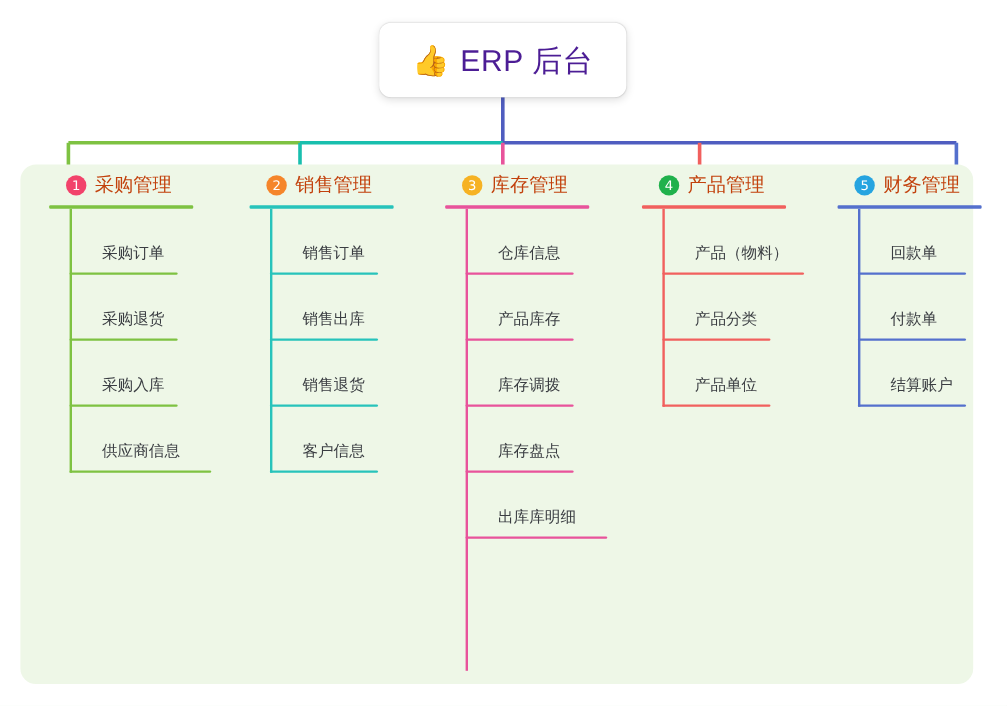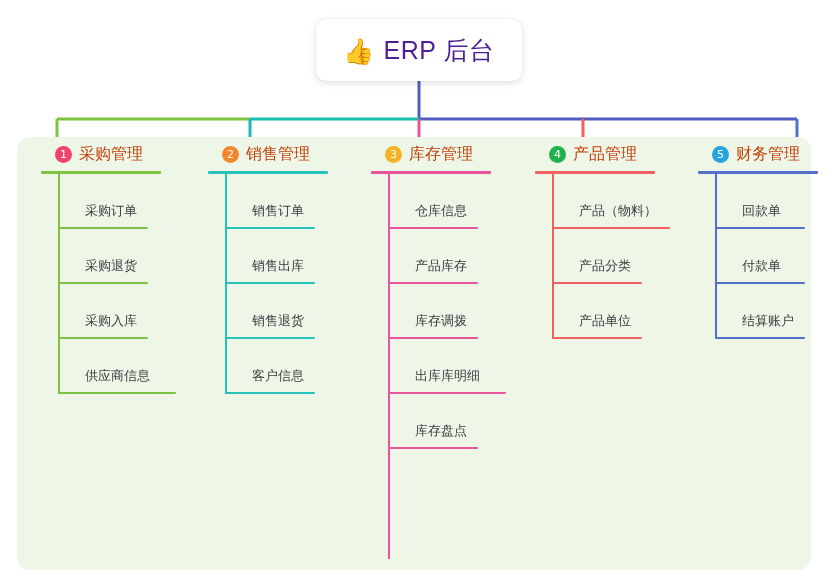--- a/index.html
+++ b/index.html
@@ -239,26 +239,26 @@
             <div class="leaf-rule" style="background: rgb(232, 83, 155);"></div>
           </div>
           <div class="leaf">
             <span class="leaf-label">产品库存</span>
             <div class="leaf-rule" style="background: rgb(232, 83, 155);"></div>
           </div>
           <div class="leaf">
             <span class="leaf-label">库存调拨</span>
             <div class="leaf-rule" style="background: rgb(232, 83, 155);"></div>
           </div>
+          <div class="leaf">
+            <span class="leaf-label">库存盘点</span>
+            <div class="leaf-rule" style="background: rgb(232, 83, 155);"></div>
+          </div>
           <div class="leaf wide">
             <span class="leaf-label">出库库明细</span>
-            <div class="leaf-rule" style="background: rgb(232, 83, 155);"></div>
-          </div>
-          <div class="leaf">
-            <span class="leaf-label">库存盘点</span>
             <div class="leaf-rule" style="background: rgb(232, 83, 155);"></div>
           </div>
         </div>
       </div>
       <div class="column" style="left: 512px;">
         <div class="col-head">
           <span class="badge" style="background: rgb(32, 177, 76);">4</span>
           <span class="col-title">产品管理</span>
         </div>
         <div class="head-rule" style="background: rgb(241, 96, 94);"></div>

